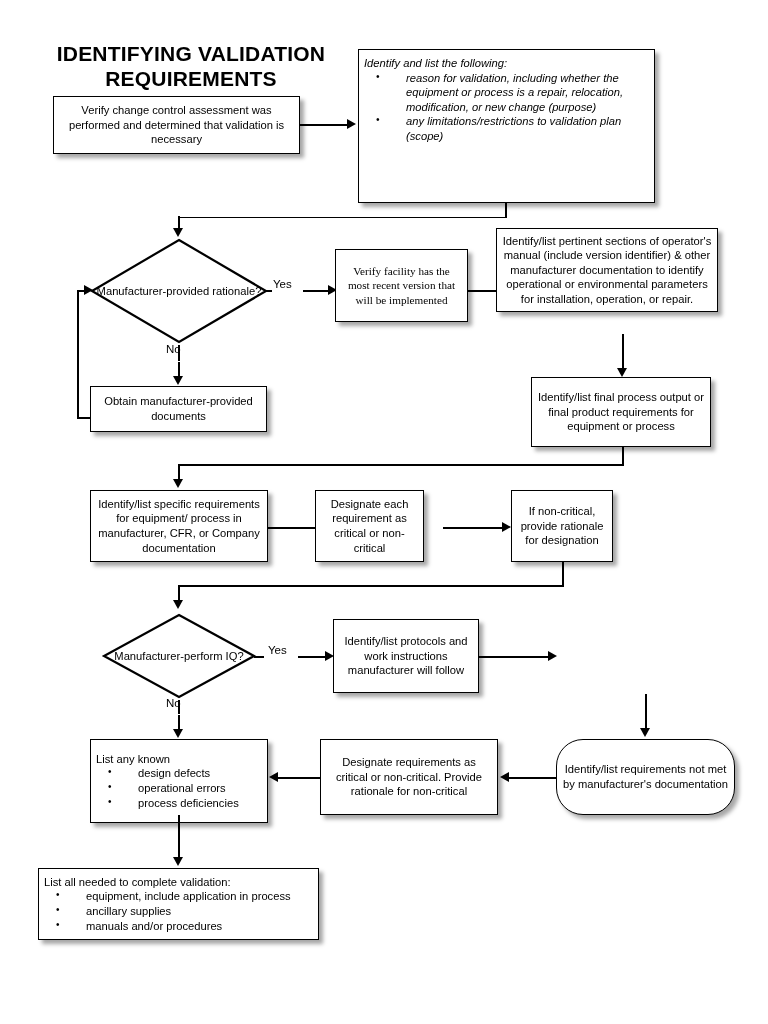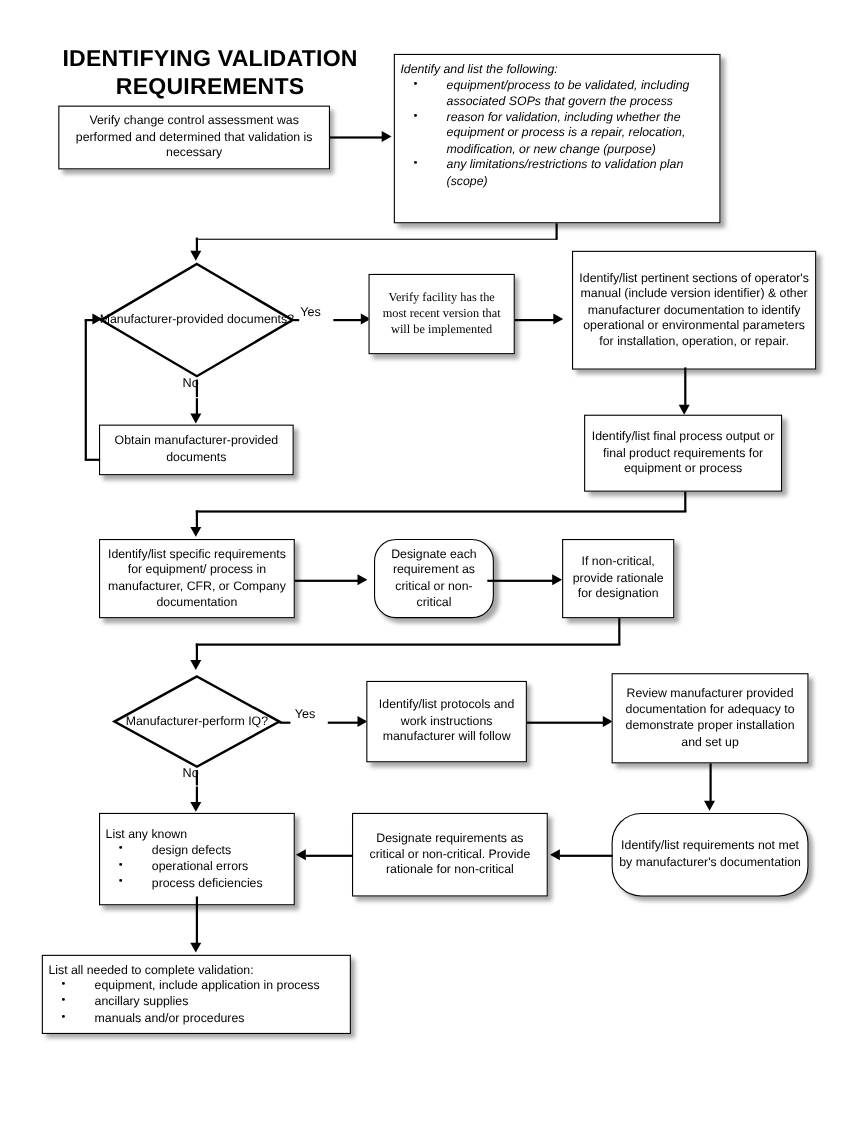--- a/index.html
+++ b/index.html
@@ -139,60 +139,59 @@
   <div id="title">IDENTIFYING VALIDATION REQUIREMENTS</div>
 
   <div class="node center" style="left:53px; top:96px; width:247px; height:58px;">
     <div class="inner">Verify change control assessment was performed and determined that validation is necessary</div>
   </div>
 
   <div class="node left" style="left:358px; top:49px; width:297px; height:154px; justify-content:flex-start;font-style:italic;">
     <div class="inner" style="padding-top:6px;">
       <div class="lead">Identify and list the following:</div>
       <ul class="blist">
-        <li>equipment/process to be validated, including associated SOPs that govern the process</li>
         <li>reason for validation, including whether the equipment or process is a repair, relocation, modification, or new change (purpose)</li>
         <li>any limitations/restrictions to validation plan (scope)</li>
       </ul>
     </div>
   </div>
 
   <div class="ln lnh" style="left:300px; top:124px; width:48px;"></div>
   <div class="arrow right" style="left:347px; top:119px;"></div>
 
   <div class="ln lnv" style="left:505px; top:203px; height:15px;"></div>
   <div class="ln lnh" style="left:178px; top:216.6px; width:328px;"></div>
   <div class="ln lnv" style="left:178px; top:216px; height:14px;"></div>
   <div class="arrow down" style="left:173px; top:228px;"></div>
 
   <div class="diamond" style="left:89px; top:237px; width:180px; height:108px;">
     <svg class="shape" viewBox="0 0 180 108" preserveAspectRatio="none">
       <polygon points="90,3 177,54 90,105 3,54" fill="#ffffff" stroke="#000000" stroke-width="2.2"></polygon>
     </svg>
-    <div class="dlabel">Manufacturer-provided documents?</div>
+    <div class="dlabel">Manufacturer-provided rationale?</div>
   </div>
 
   <div class="edge-label" style="left:273px; top:278px;">Yes</div>
   <div class="ln lnh" style="left:266px; top:290px; width:6px;"></div>
   <div class="ln lnh" style="left:303px; top:290px; width:26px;"></div>
   <div class="arrow right" style="left:328px; top:285px;"></div>
 
   <div class="edge-label" style="left:166px; top:343px;">No</div>
   <div class="ln lnv" style="left:178px; top:345px; height:16px;"></div>
   <div class="ln lnv" style="left:178px; top:362px; height:16px;"></div>
   <div class="arrow down" style="left:173px; top:376px;"></div>
 
   <div class="node center" style="left:335px; top:249px; width:133px; height:73px;font-family:Liberation Serif, serif;">
     <div class="inner">Verify facility has the most recent version that will be implemented</div>
   </div>
 
   <div class="ln lnh" style="left:468px; top:290px; width:36px;"></div>
   <div class="arrow right" style="left:503px; top:285px;"></div>
 
-  <div class="node center" style="left:520px; top:228px; width:222px; height:108px;justify-content:center;">
+  <div class="node center" style="left:496px; top:228px; width:222px; height:84px;justify-content:center;">
     <div class="inner">Identify/list pertinent sections of operator's manual (include version identifier) &amp; other manufacturer documentation to identify operational or environmental parameters for installation, operation, or repair.</div>
   </div>
 
   <div class="ln lnv" style="left:622px; top:334px; height:36px;"></div>
   <div class="arrow down" style="left:617px; top:368px;"></div>
 
   <div class="node center" style="left:90px; top:386px; width:177px; height:46px;">
     <div class="inner">Obtain manufacturer-provided documents</div>
   </div>
 
@@ -210,21 +209,21 @@
   <div class="ln lnv" style="left:178px; top:464px; height:16px;"></div>
   <div class="arrow down" style="left:173px; top:479px;"></div>
 
   <div class="node center" style="left:90px; top:490px; width:178px; height:72px;">
     <div class="inner">Identify/list specific requirements for equipment/ process in manufacturer, CFR, or Company documentation</div>
   </div>
 
   <div class="ln lnh" style="left:268px; top:527px; width:58px;"></div>
   <div class="arrow right" style="left:325px; top:522px;"></div>
 
-  <div class="node center" style="left:340px; top:490px; width:109px; height:72px;border-radius:20px;">
+  <div class="node center" style="left:315px; top:490px; width:109px; height:72px;">
     <div class="inner">Designate each requirement as critical or non-critical</div>
   </div>
 
   <div class="ln lnh" style="left:443px; top:527px; width:60px;"></div>
   <div class="arrow right" style="left:502px; top:522px;"></div>
 
   <div class="node center" style="left:511px; top:490px; width:102px; height:72px;">
     <div class="inner">If non-critical, provide rationale for designation</div>
   </div>
 
@@ -250,23 +249,20 @@
   <div class="ln lnv" style="left:178px; top:715px; height:16px;"></div>
   <div class="arrow down" style="left:173px; top:729px;"></div>
 
   <div class="node center" style="left:333px; top:619px; width:146px; height:74px;">
     <div class="inner">Identify/list protocols and work instructions manufacturer will follow</div>
   </div>
 
   <div class="ln lnh" style="left:479px; top:656px; width:70px;"></div>
   <div class="arrow right" style="left:548px; top:651px;"></div>
 
-  <div class="node center" style="left:556px; top:612px; width:179px; height:82px;">
-    <div class="inner">Review manufacturer provided documentation for adequacy to demonstrate proper installation and set up</div>
-  </div>
 
   <div class="ln lnv" style="left:645px; top:694px; height:36px;"></div>
   <div class="arrow down" style="left:640px; top:728px;"></div>
 
   <div class="node center" style="left:556px; top:739px; width:179px; height:76px;border-radius:27px;">
     <div class="inner">Identify/list requirements not met by manufacturer's documentation</div>
   </div>
 
   <div class="ln lnh" style="left:509px; top:777px; width:48px;"></div>
   <div class="arrow left" style="left:500px; top:772px;"></div>

